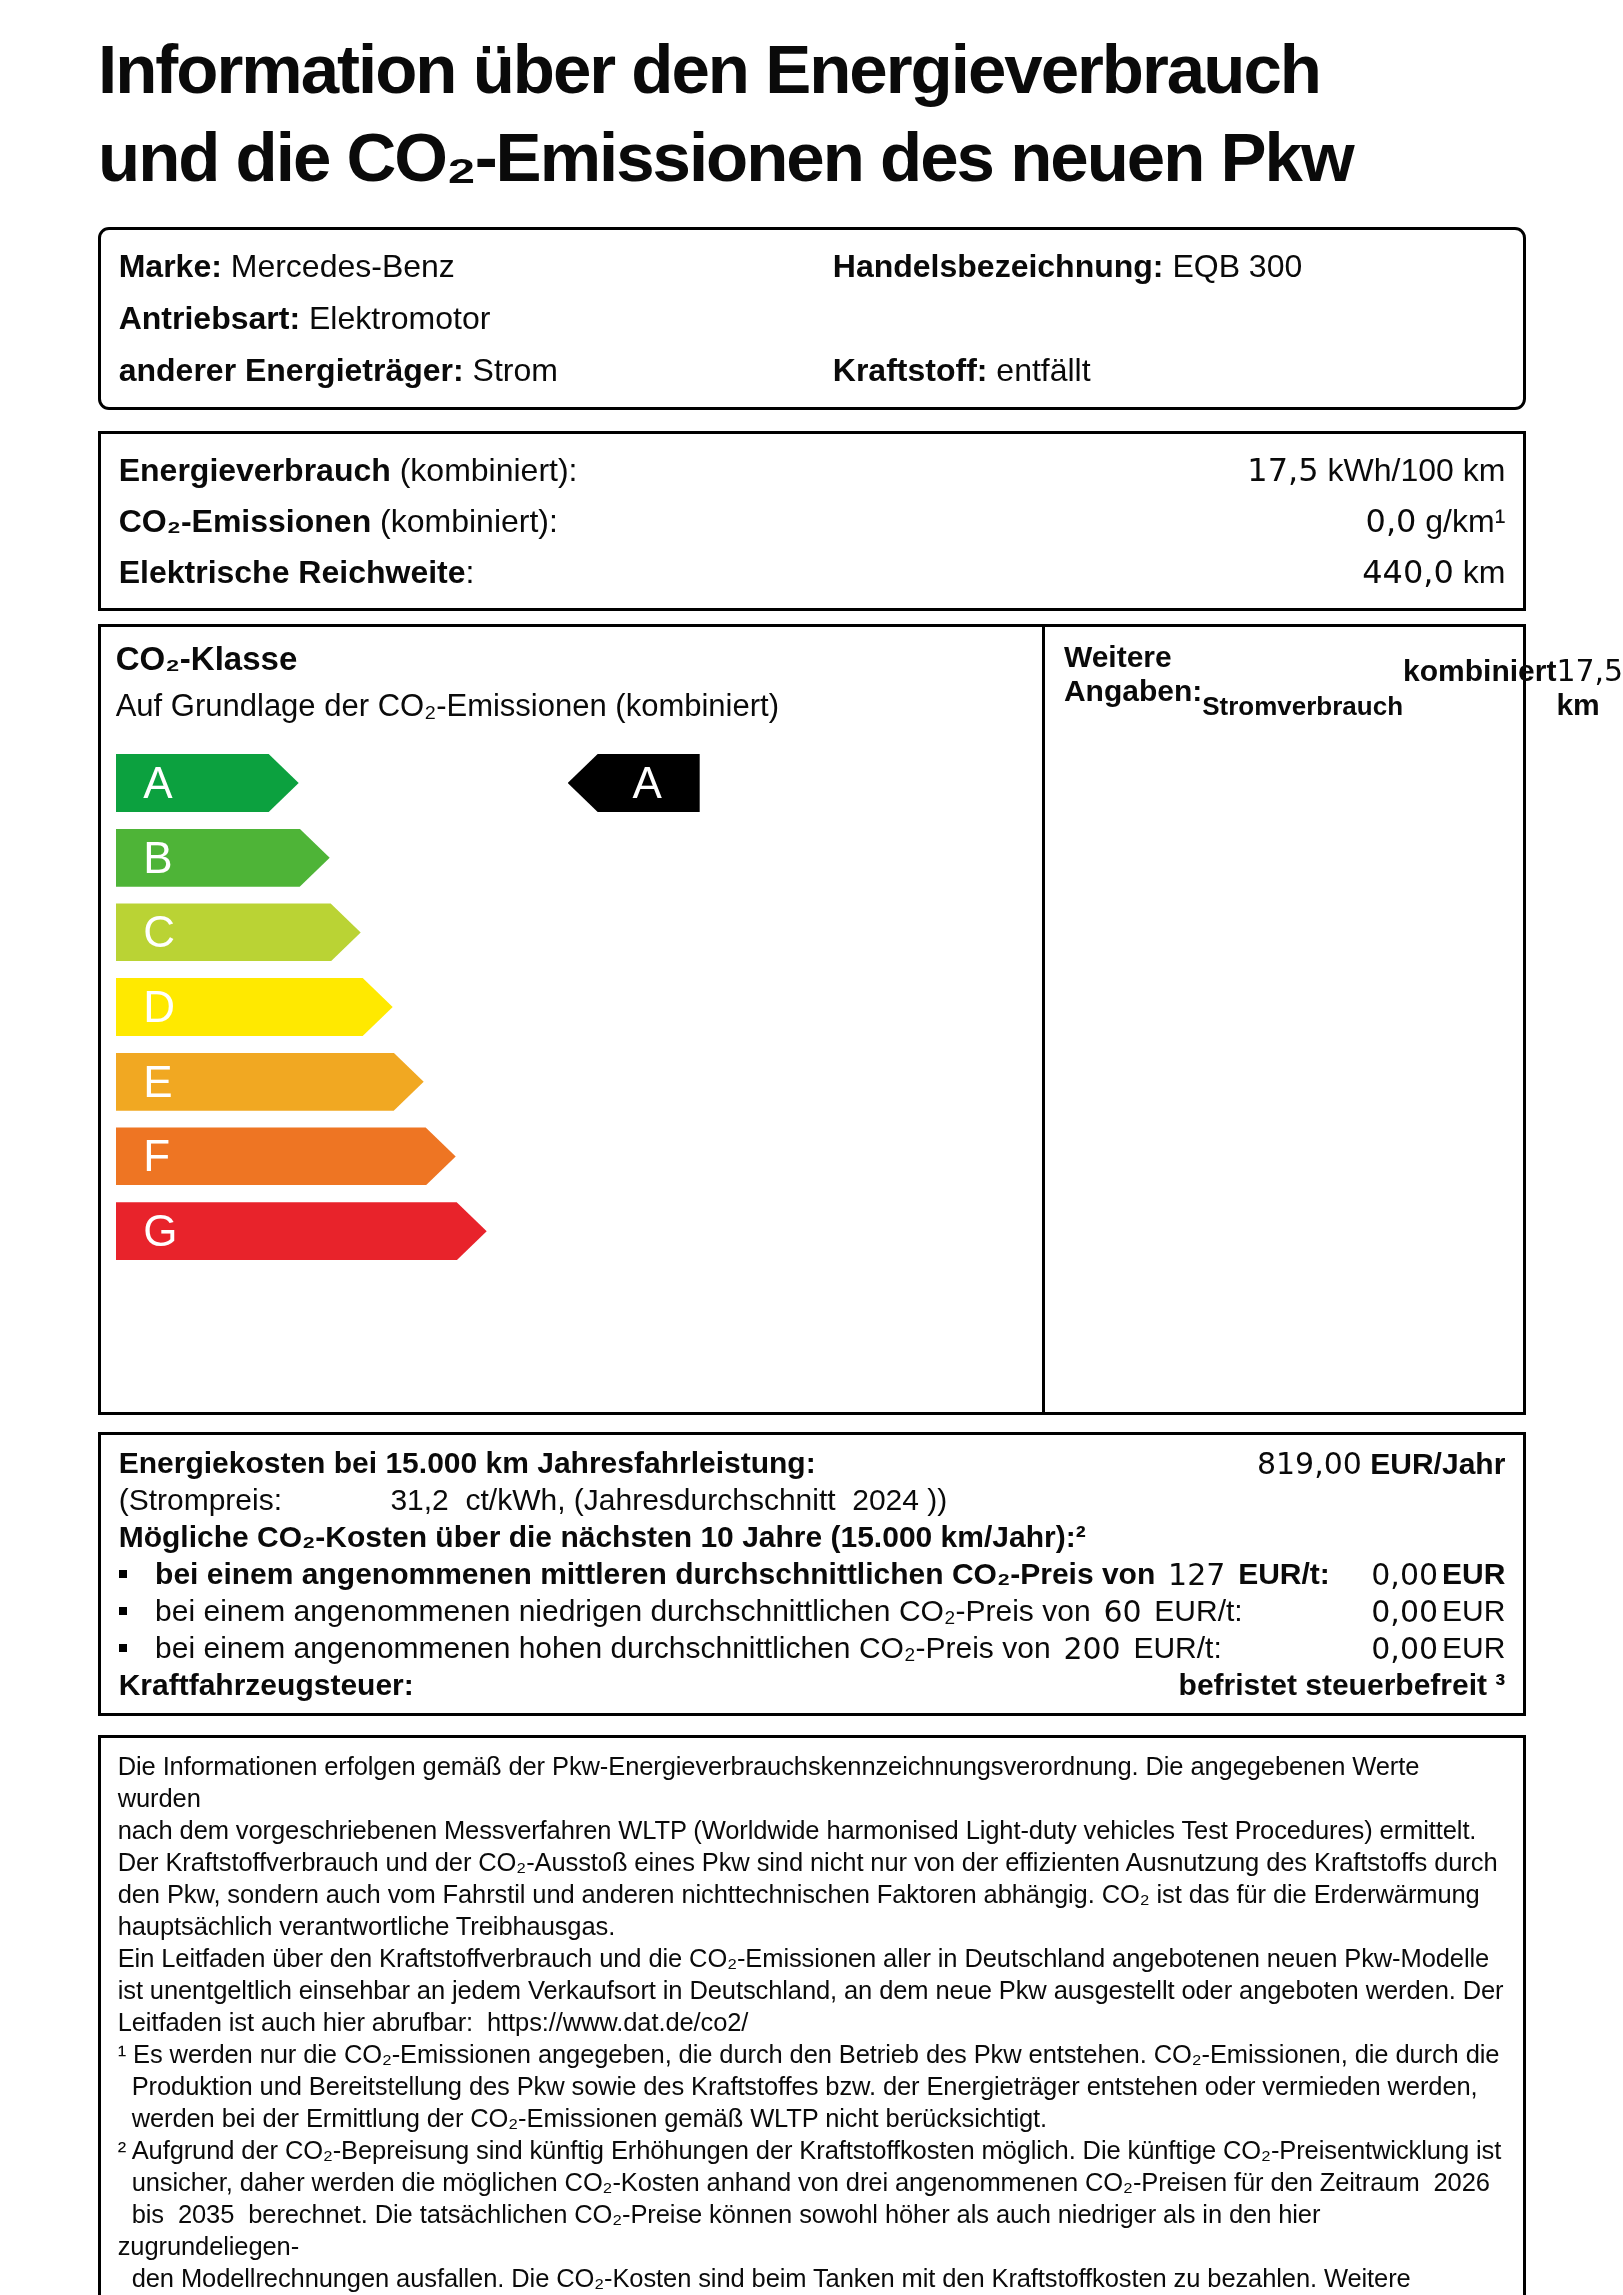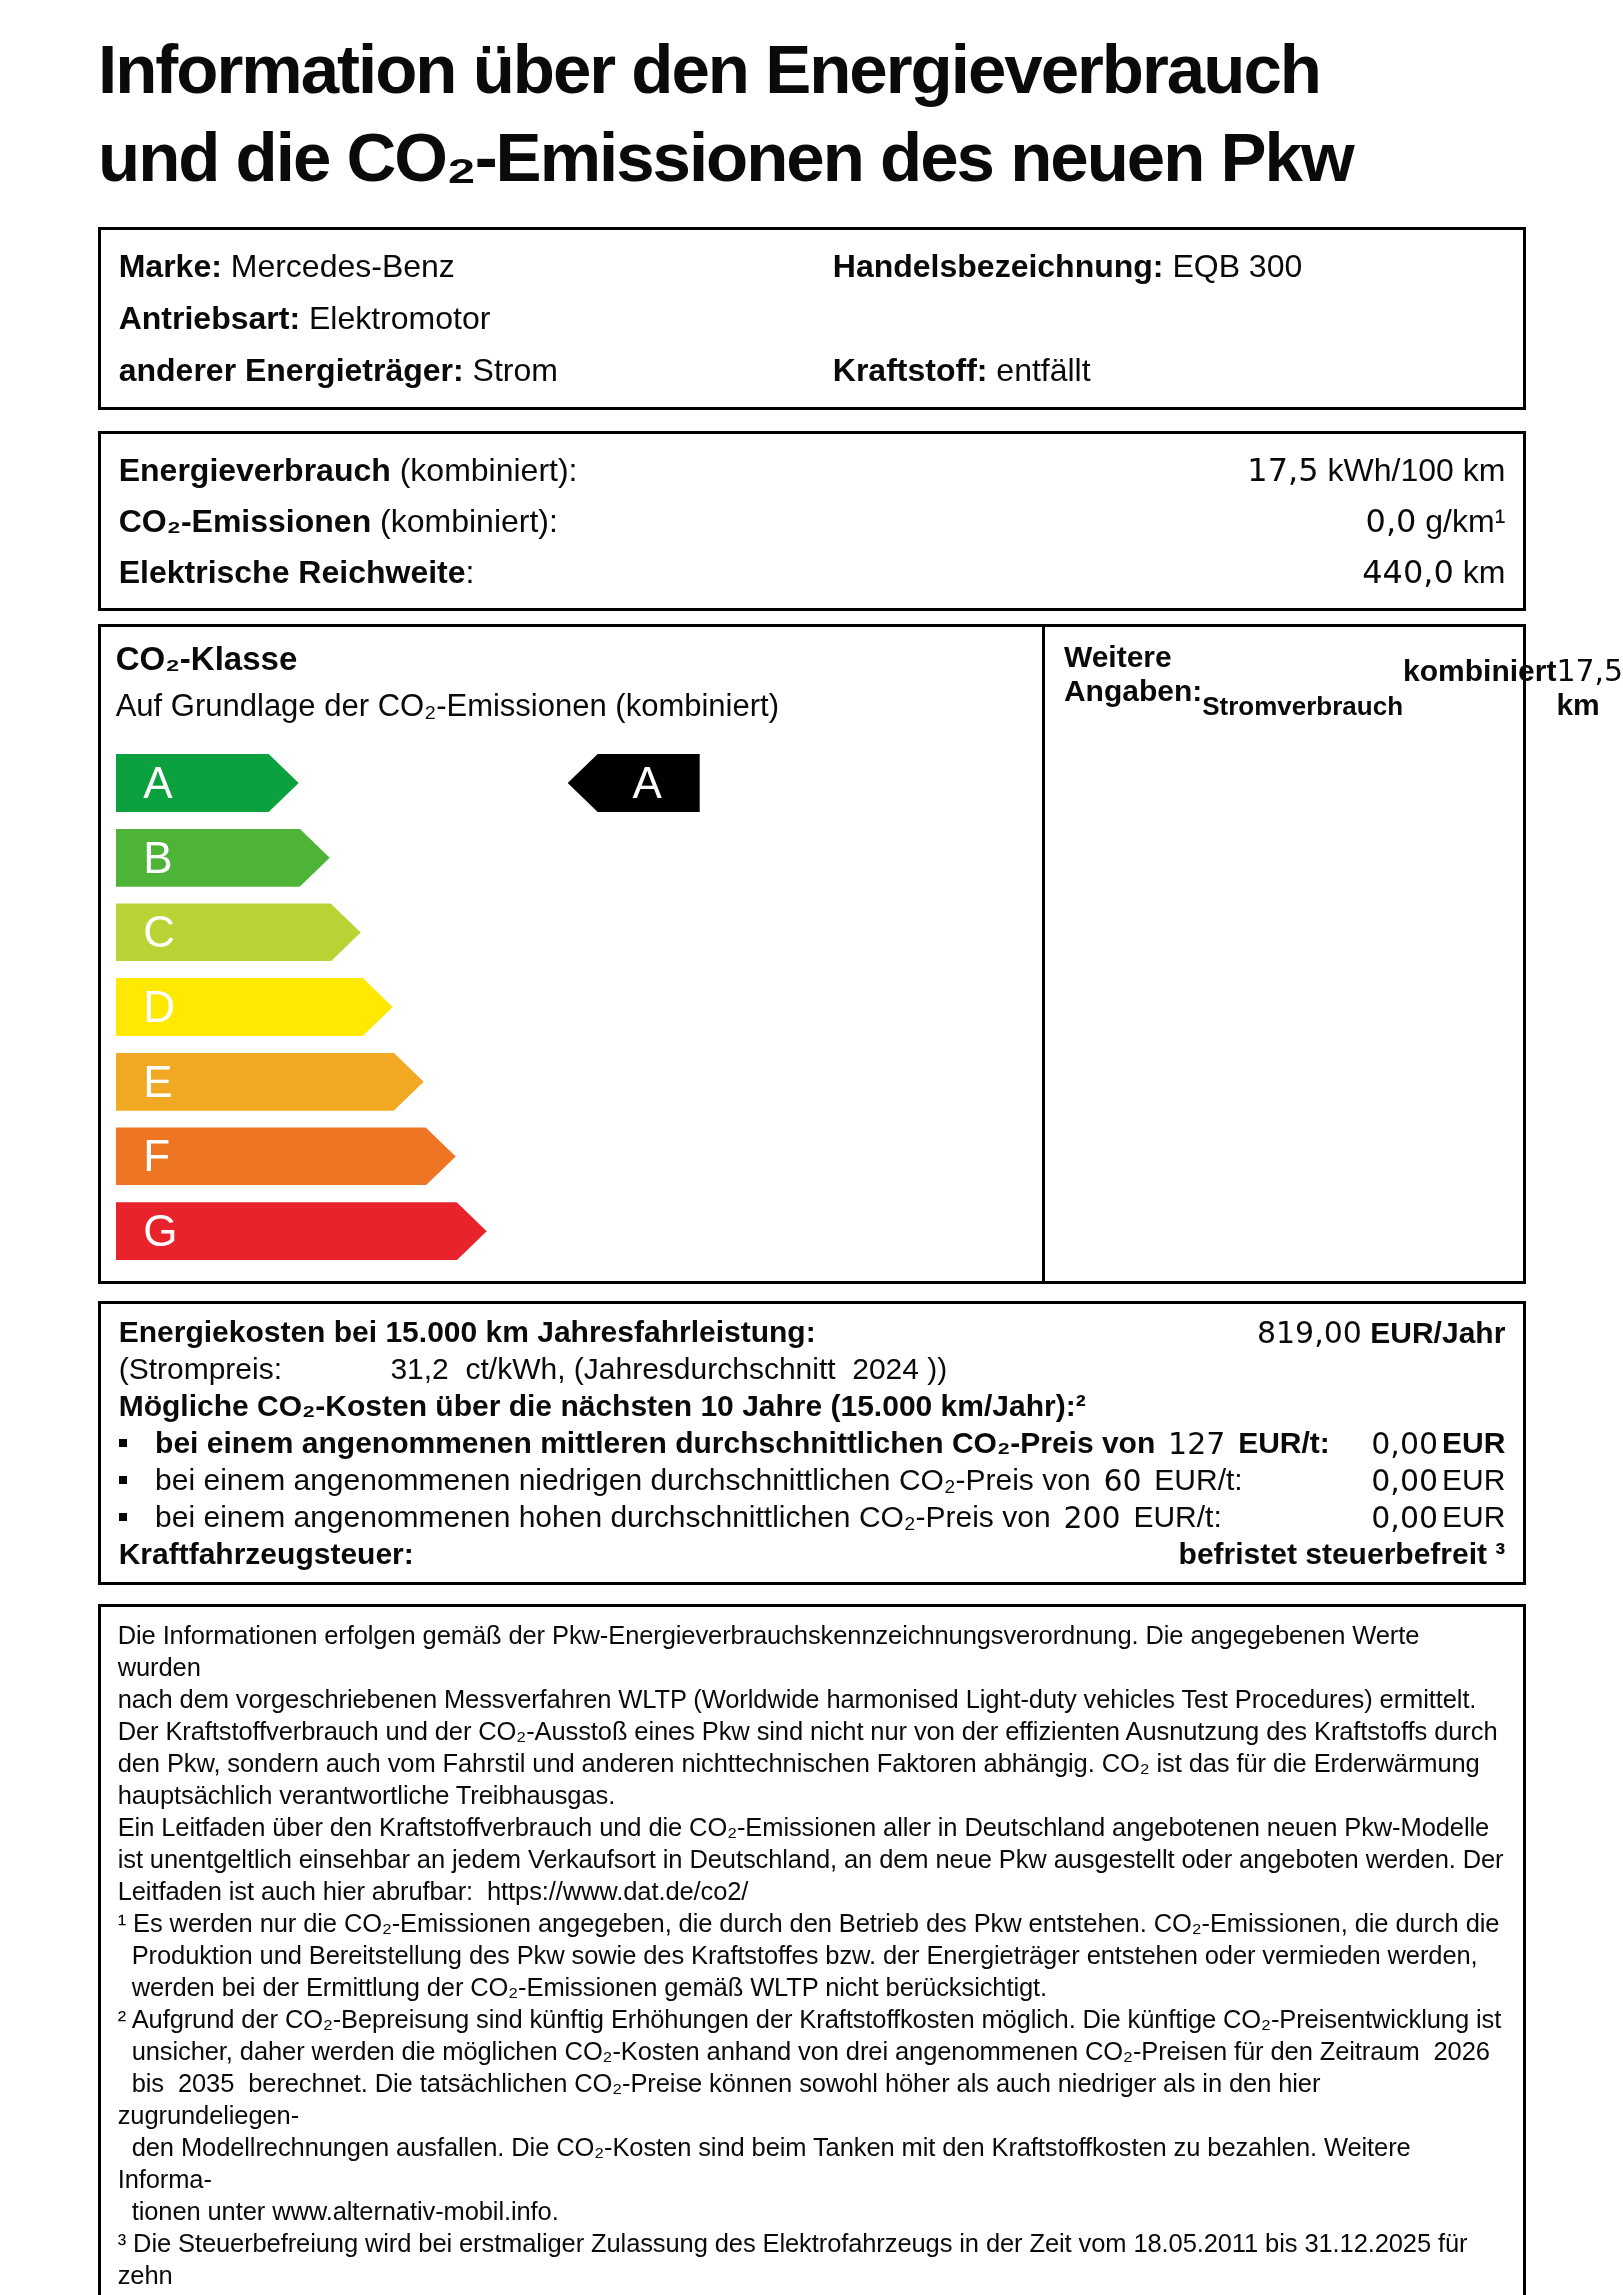--- a/index.html
+++ b/index.html
@@ -16,29 +16,29 @@
     font-weight:bold; font-size:69px; line-height:1.28;
     letter-spacing:-2px; white-space:nowrap;
   }
 
   .box { border:3.4px solid #000; margin-top:0; background:#fff; }
   .b { font-weight:bold; }
   .val { font-family:"DejaVu Sans","Liberation Sans",sans-serif; }
   .prewrap { white-space:pre-wrap; }
 
   
-  .box1 { margin-top:24.5px; padding:10.8px 17.7px; }
+  .box1 { margin-top:24.5px; padding:10.8px 17.7px;border-radius:11px; }
   .grid1 { display:grid; grid-template-columns:51.5% 48.5%; grid-auto-rows:52px; align-items:center; font-size:32px; }
 
   
   .box2 { margin-top:20.6px; padding:10.8px 17.7px; }
   .row2 { display:flex; justify-content:space-between; align-items:center; height:51px; font-size:32px; }
 
   
-  .box3 { margin-top:12.8px; height:660px; display:flex; }
+  .box3 { margin-top:12.8px; height:791px; display:flex; }
   .box3-left { flex:0 0 66.4%; border-right:3.4px solid #000; padding:12.8px 14.7px; position:relative; }
   .co2-title { font-size:33px; font-weight:bold; }
   .co2-subtitle { font-size:31px; margin-top:10px; }
   .arrow-stack { position:relative; margin-top:30px; }
   .class-arrow {
     height:58px; margin-bottom:16.7px; position:relative;
     clip-path:polygon(0 0, calc(100% - 30px) 0, 100% 50%, calc(100% - 30px) 100%, 0 100%);
   }
   .class-arrow .letter {
     position:absolute; left:27.5px; top:50%; transform:translateY(-50%);

